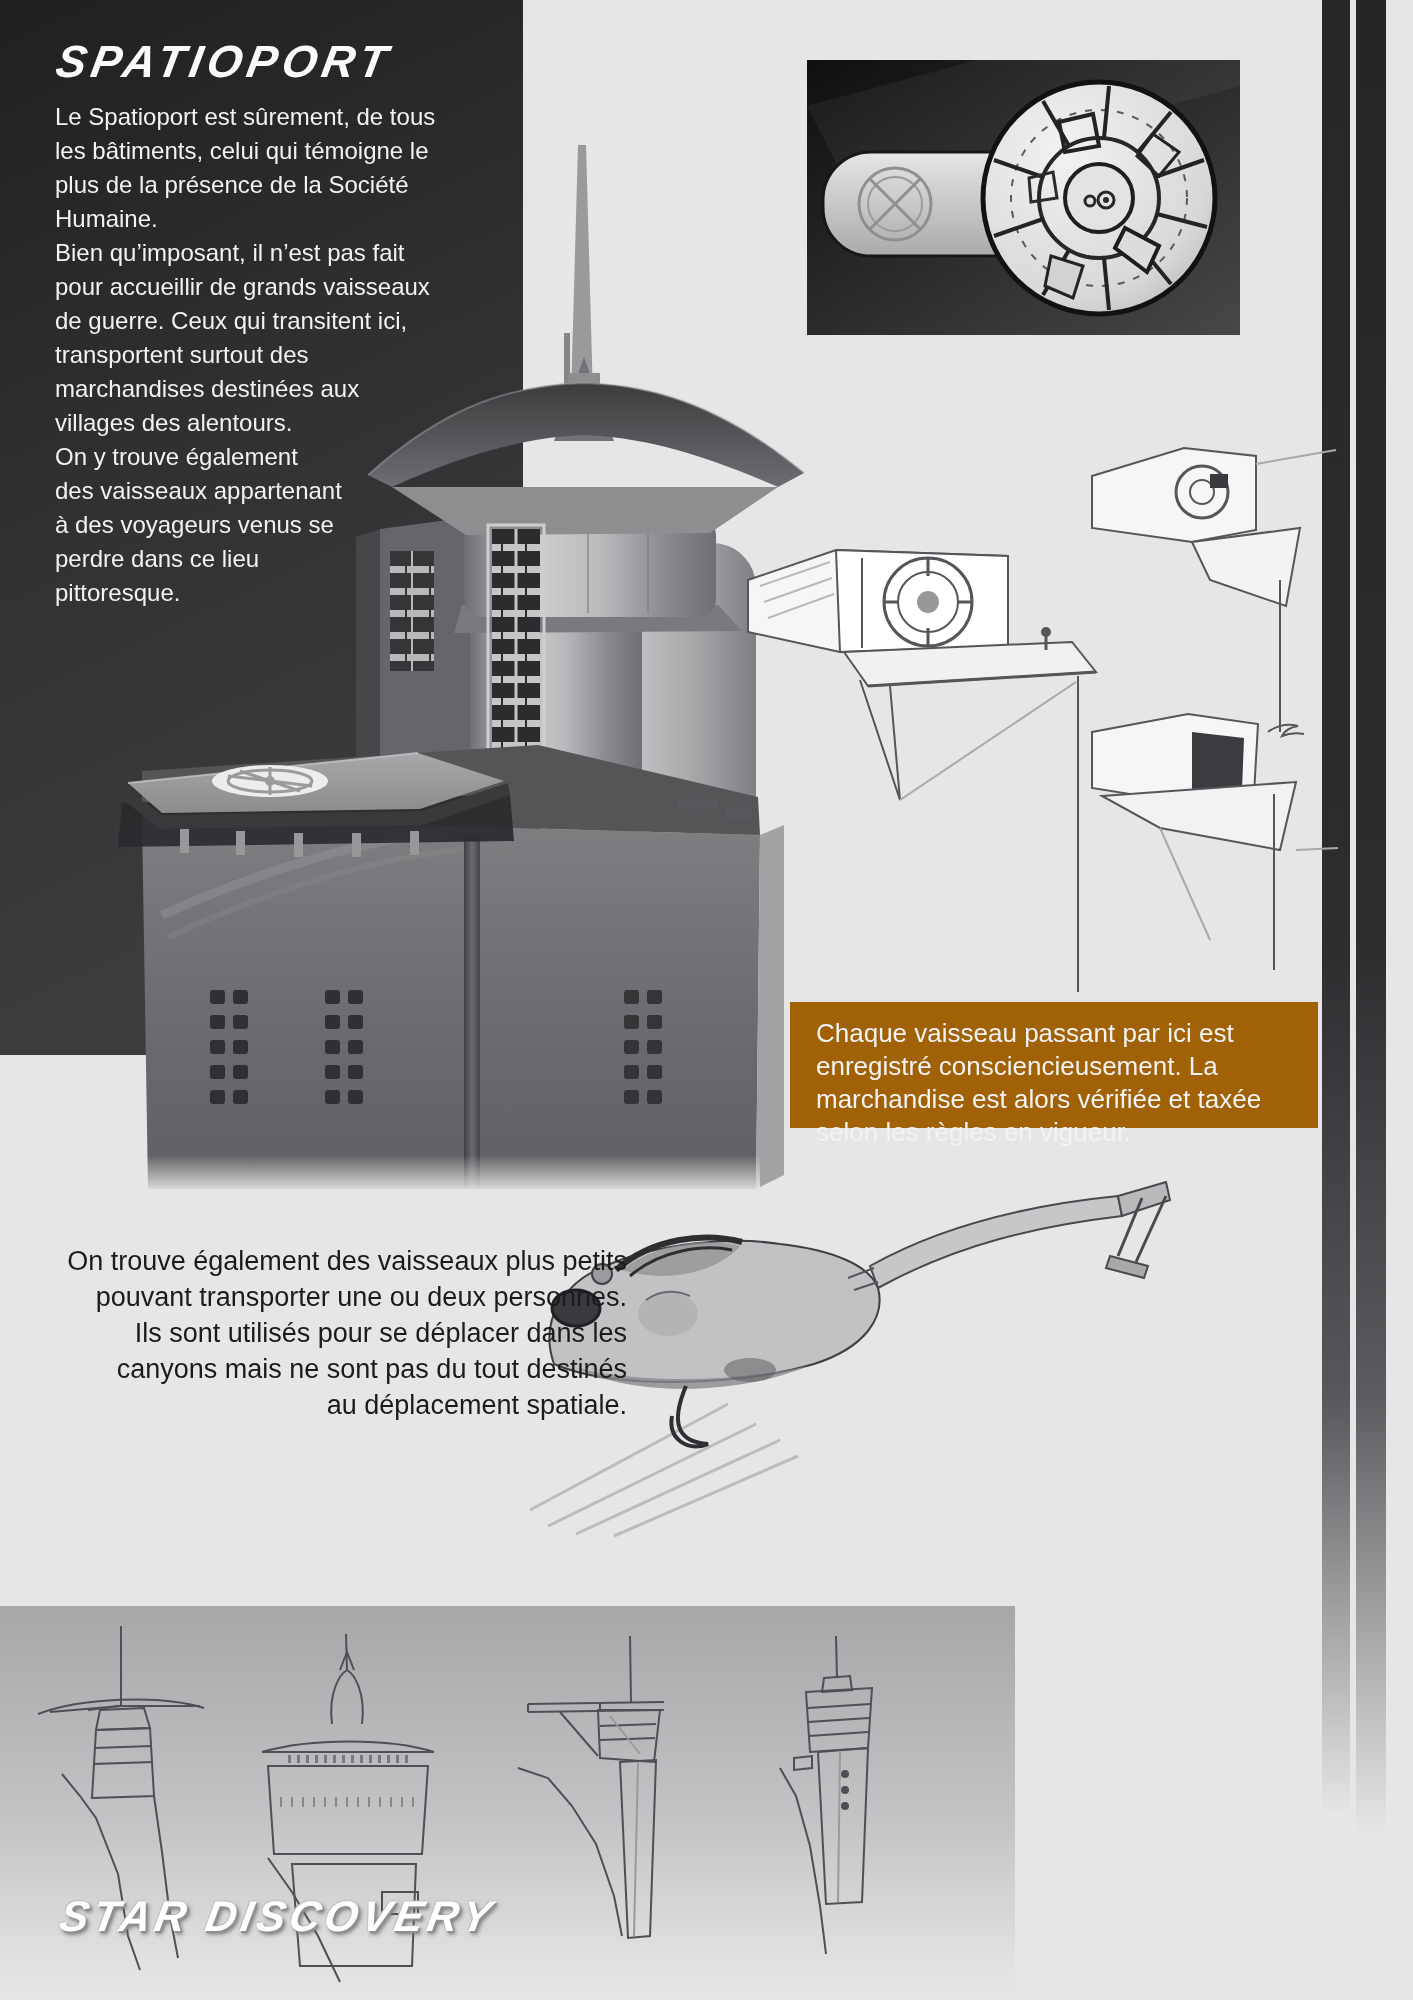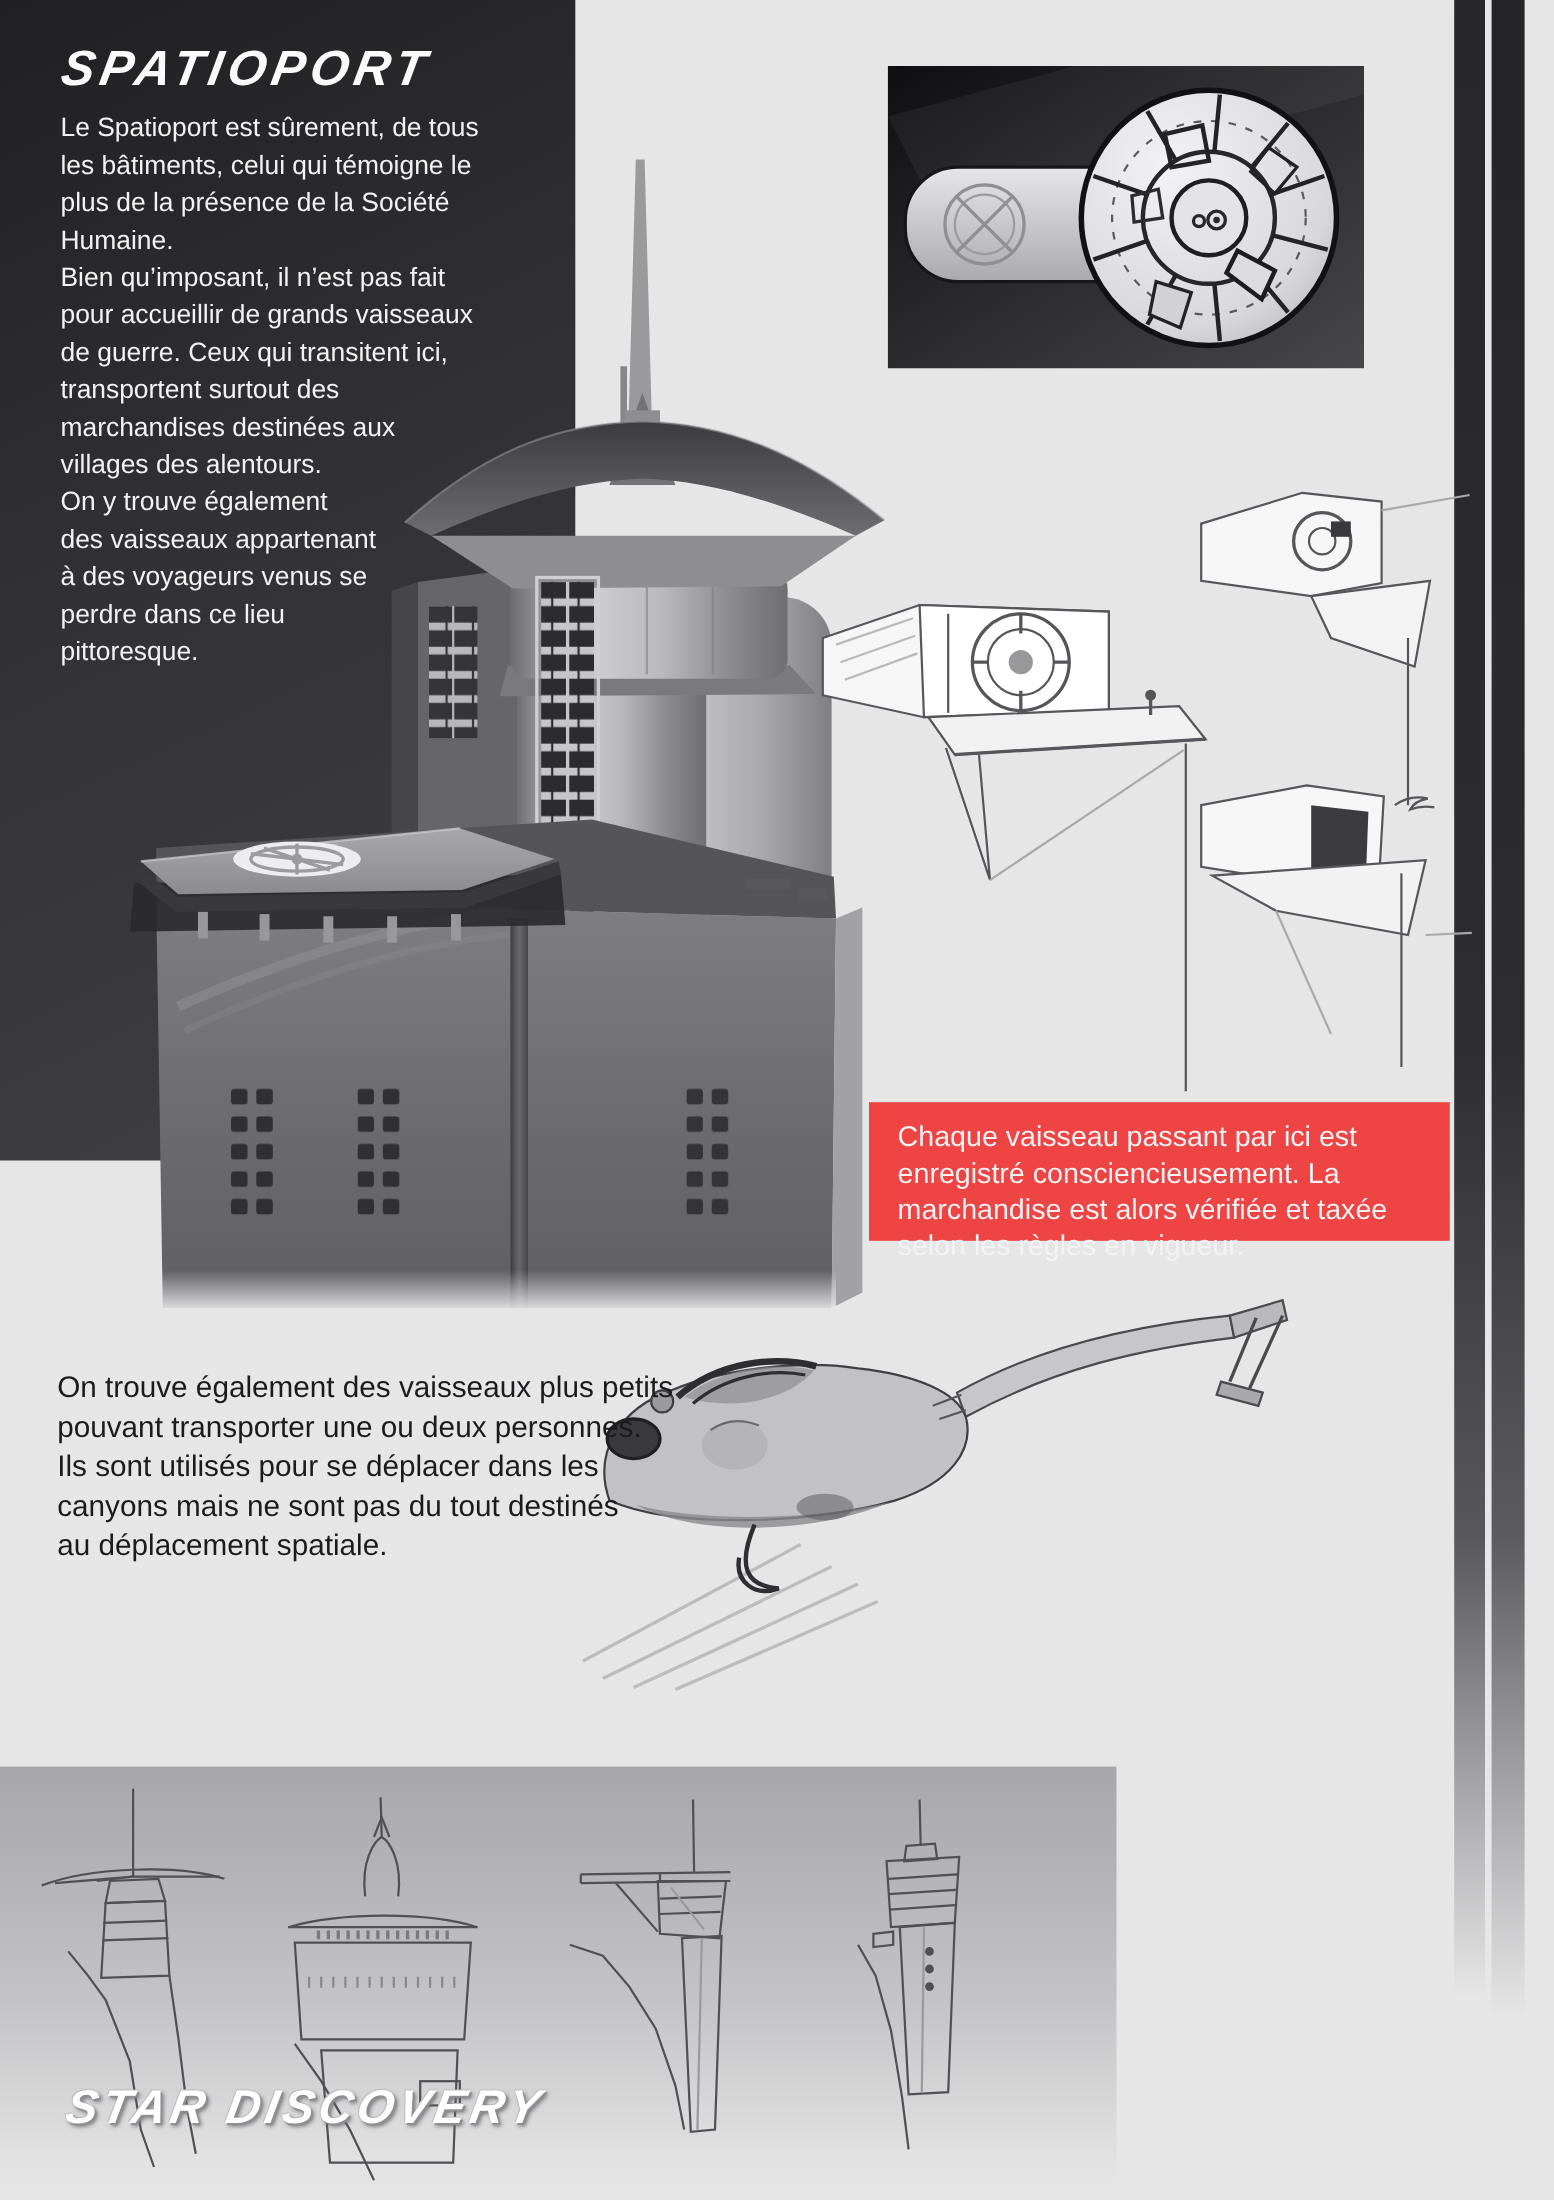--- a/index.html
+++ b/index.html
@@ -22,30 +22,30 @@
   }
   .intro-text {
     position:absolute; left:55px; top:100px; width:440px;
     font-size:24px; line-height:34px; color:#f2f2f3; white-space:pre-line;
   }
 
   .topview-panel { position:absolute; left:807px; top:60px; width:433px; height:275px; }
 
   .reg-band {
     position:absolute; left:790px; top:1002px; width:528px; height:126px;
-    background:#ef4444;
+    background:#a16207;
   }
   .reg-text {
     padding:15px 26px 0 26px; font-size:26px; line-height:33px;
     color:#f3f3f4; white-space:pre-line;
   }
 
   .ships-note {
     position:absolute; left:52px; top:1243px; width:575px;
-    font-size:27px; line-height:36px; color:#1b1b1d; white-space:pre-line;
+    font-size:27px; line-height:36px; color:#1b1b1d; white-space:pre-line;text-align:right;
   }
 
   .bottom-band {
     position:absolute; left:0; top:1606px; width:1015px; height:394px;
     background:linear-gradient(to bottom,#a7a7a9 0%,#c4c4c6 55%,#e1e1e2 90%,#e6e6e7 100%);
   }
 
   .brand-logo {
     position:absolute; left:56px; top:1892px;
     font-size:43px; font-weight:bold; font-style:italic;

